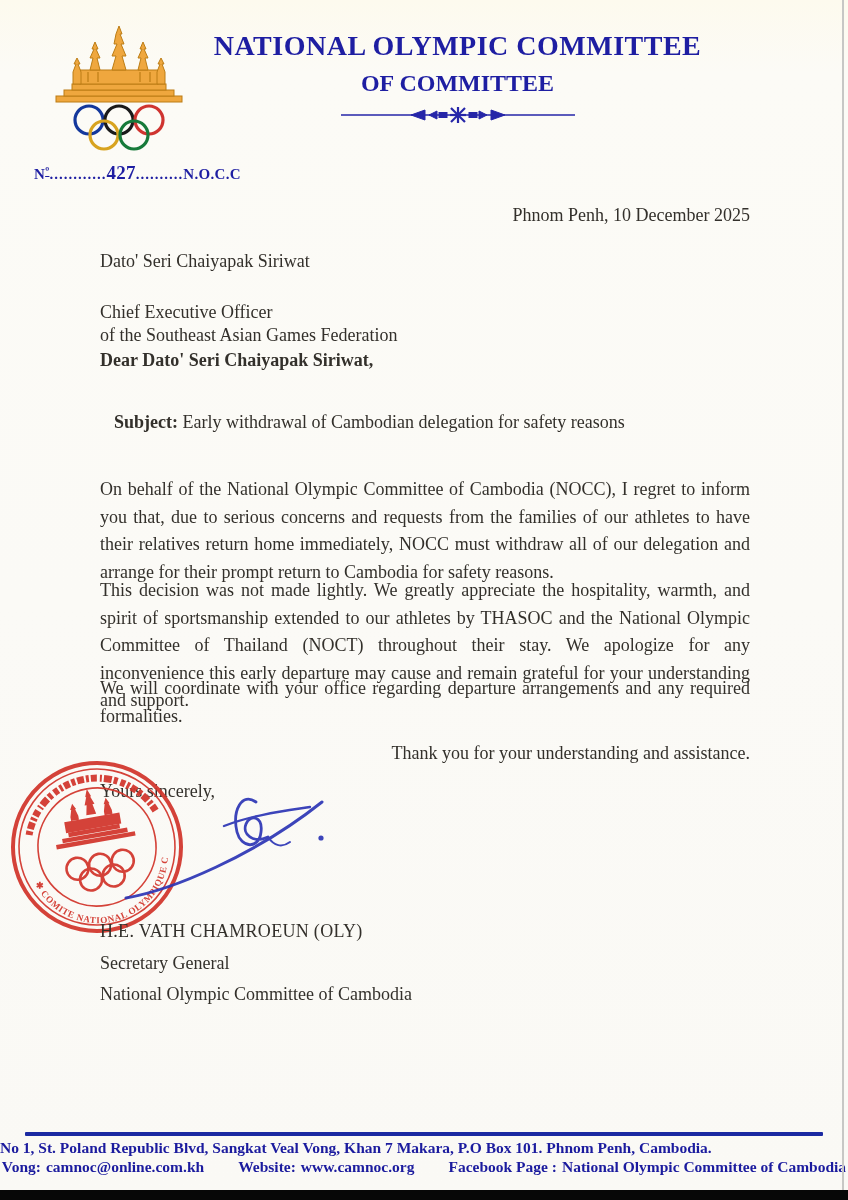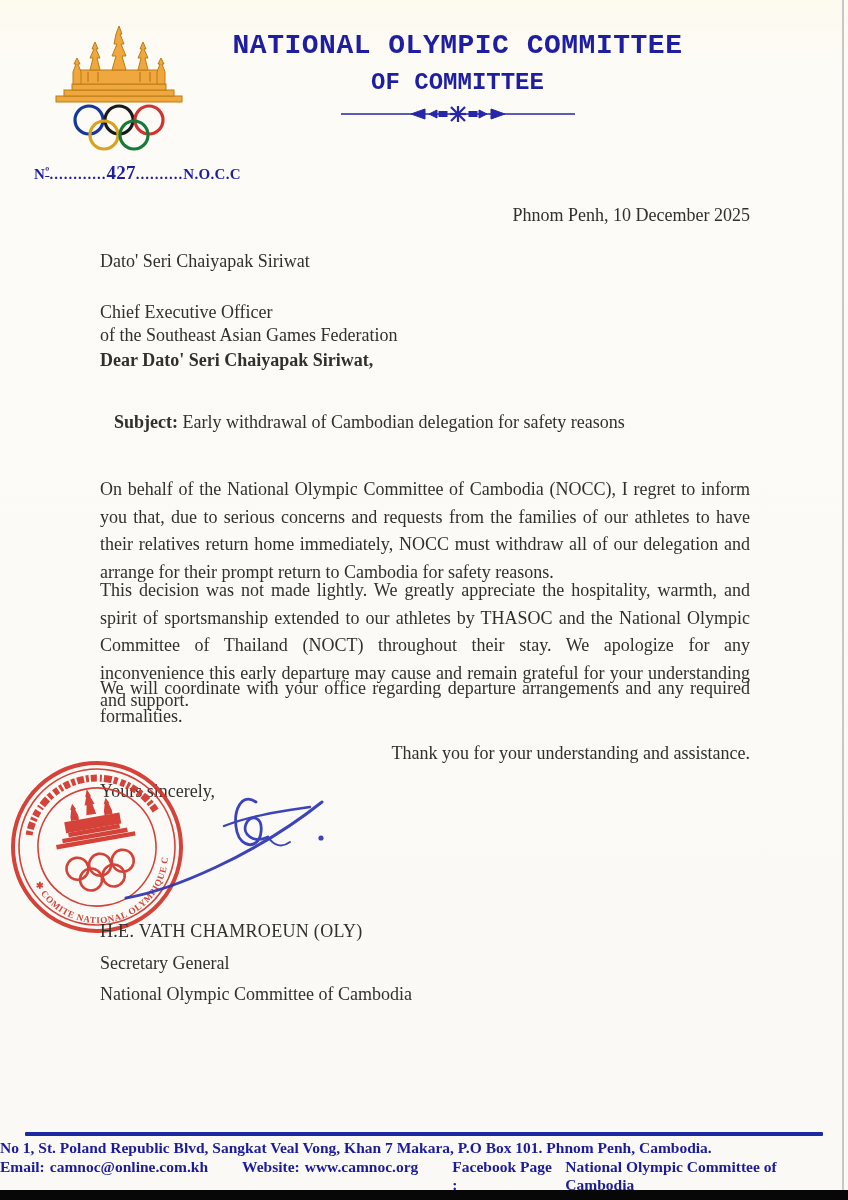--- a/index.html
+++ b/index.html
@@ -2,21 +2,21 @@
 <html><head>
 <meta charset="utf-8">
 <style>
   html,body{margin:0;padding:0;}
   body{width:848px;height:1200px;background:#ededed;font-family:"Liberation Serif",serif;}
   .page{position:relative;width:848px;height:1200px;overflow:hidden;
         background:linear-gradient(180deg,#fdfaee 0%,#fcfbf6 6%,#fbfaf6 50%,#faf9f5 100%);
         color:#33302b;}
   .abs{position:absolute;}
   
-  .org-title{left:200px;top:30px;width:515px;text-align:center;color:#1e1ea2;font-weight:bold;font-family:Liberation Mono, monospace;}
+  .org-title{left:200px;top:30px;width:515px;text-align:center;color:#1e1ea2;font-weight:bold;}
   .org-line1{font-size:28px;letter-spacing:.5px;}
   .org-line2{font-size:24px;margin-top:8px;}
   .divider-wrap{margin-top:9px;}
   .ref-line{left:34px;top:162px;color:#1e1ea2;font-weight:bold;font-size:15px;letter-spacing:.3px;}
   .ref-num{font-size:19px;}
   .dots{letter-spacing:1px;}
   
   .dateline{left:100px;top:205px;width:650px;text-align:right;font-size:18px;}
   .recipient{left:100px;top:250px;font-size:18px;line-height:23px;}
   .recipient .r-name{margin-bottom:28px;}
@@ -172,21 +172,21 @@
   </svg>
 
   <div class="abs sig-name">H.E. VATH CHAMROEUN (OLY)</div>
   <div class="abs sig-title">Secretary General</div>
   <div class="abs sig-org">National Olympic Committee of Cambodia</div>
 
   <div class="abs footer-rule"></div>
   <div class="abs footer-line1">No 1, St. Poland Republic Blvd, Sangkat Veal Vong, Khan 7 Makara, P.O Box 101. Phnom Penh, Cambodia.</div>
   <div class="abs footer-line2">
     <span class="pair">
-      <span>Email:</span>
+      <span>Vong:</span>
       <span>camnoc@online.com.kh</span>
     </span>
     <span class="pair">
       <span>Website:</span>
       <span>www.camnoc.org</span>
     </span>
     <span class="pair">
       <span>Facebook Page :</span>
       <span>National Olympic Committee of Cambodia</span>
     </span>

